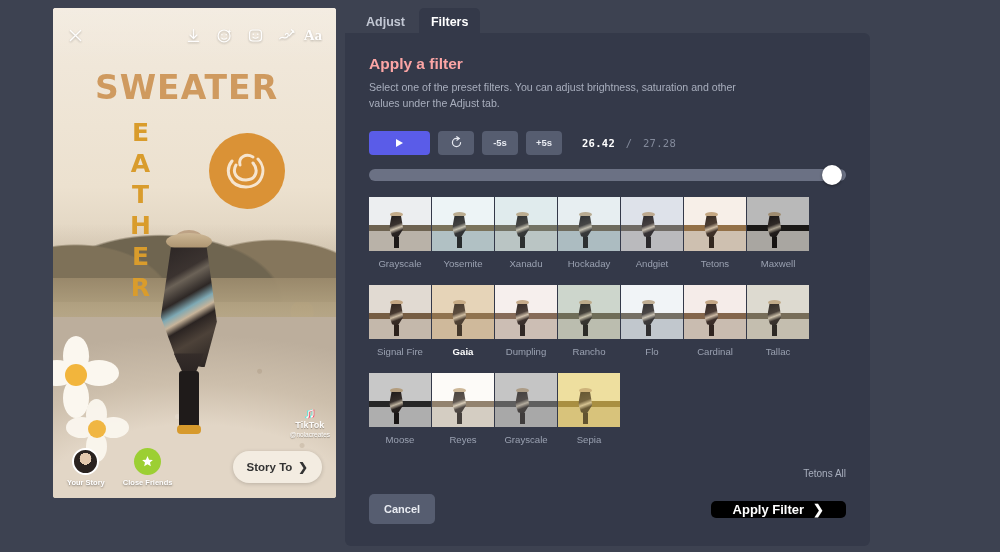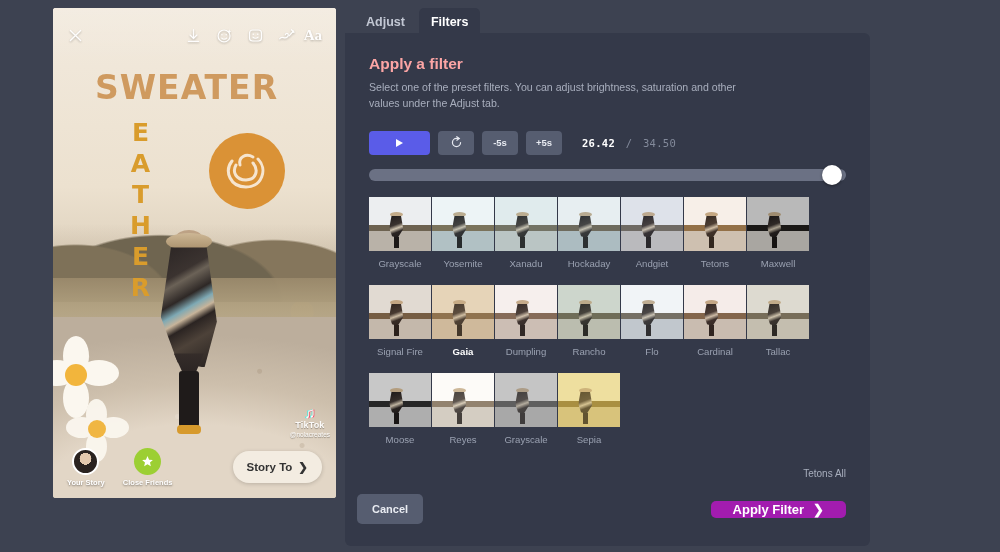--- a/index.html
+++ b/index.html
@@ -231,28 +231,28 @@
                    width: 14px; height: 22px; background: linear-gradient(160deg,#211c1b,#3b332f 40%,#cfc3ae 55%,#2a2422 70%,#1d1918);
                    clip-path: polygon(16% 0,84% 0,100% 60%,60% 100%,20% 92%,0 55%); }
   .thumb .fig .l { position:absolute; left:50%; top:25px; transform:translateX(-50%);
                    width: 5px; height: 11px; background:#1c1817; }
   .cap { text-align: center; font-size: 9.6px; color: #9aa1b1; margin-top: 7px; }
   .cell.selected .cap { color: #ffffff; font-weight: bold; }
 
   .reset-row { position: absolute; right: 24px; top: 430px; }
   .reset-all { font-size: 10px; color: #a8aebd; cursor: pointer; }
 
-  .foot { position: absolute; left: 12px; right: 24px; bottom: 22px;
+  .foot { position: absolute; left: 24px; right: 24px; bottom: 22px;
           display: flex; align-items: center; }
   .btn-cancel {
     background: #565d70; color: #e9ecf2; border: 0; border-radius: 5px;
     padding: 9px 15px; font-size: 11px; font-weight: bold; cursor: pointer;
   }
   .btn-apply {
-    margin-left: auto; background: #a21caf; color: #fff; border: 0; border-radius: 5px;
+    margin-left: auto; background: #000000; color: #fff; border: 0; border-radius: 5px;
     padding: 1px 22px; font-size: 13px; font-weight: bold; cursor: pointer;
     display: flex; align-items: center; gap: 9px;
   }
   .chev { font-size: 13px; font-weight: bold; }
 </style>
 </head>
 <body>
 
 <div class="app">
 
@@ -384,21 +384,21 @@
           <svg width="13" height="13" viewBox="0 0 16 16" fill="none" stroke="#e7eaf1" stroke-width="1.5" stroke-linecap="round">
             <path d="M13 8 A5 5 0 1 1 8 3 L11 3"></path>
             <path d="M8.4 0.8 L11.4 3 L8.4 5.2"></path>
           </svg>
         </button>
         <button class="btn-t">-5s</button>
         <button class="btn-t">+5s</button>
         <div class="timecode">
           <span class="tc-cur">26.42</span>
           <span class="tc-sep">/</span>
-          <span class="tc-tot">34.50</span>
+          <span class="tc-tot">27.28</span>
         </div>
       </div>
 
       <div class="scrub">
         <div class="scrub-track"></div>
         <div class="scrub-knob" id="scrub-knob" style="left: calc(97% - 10px);"></div>
       </div>
 
       <div id="filter-grid">
           <div class="grid-row">

